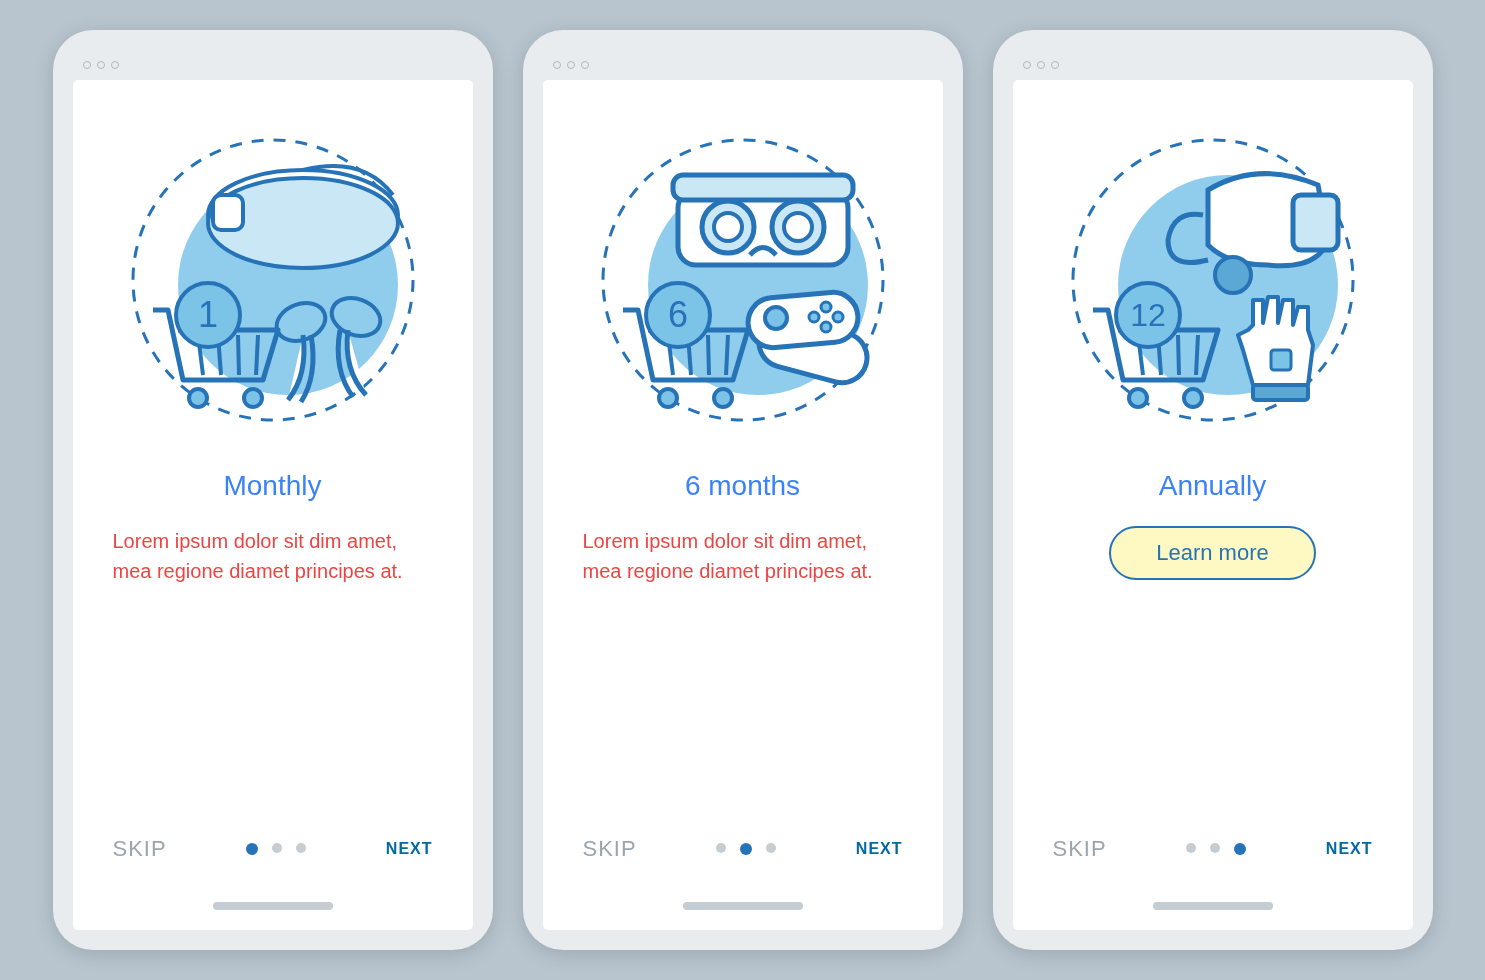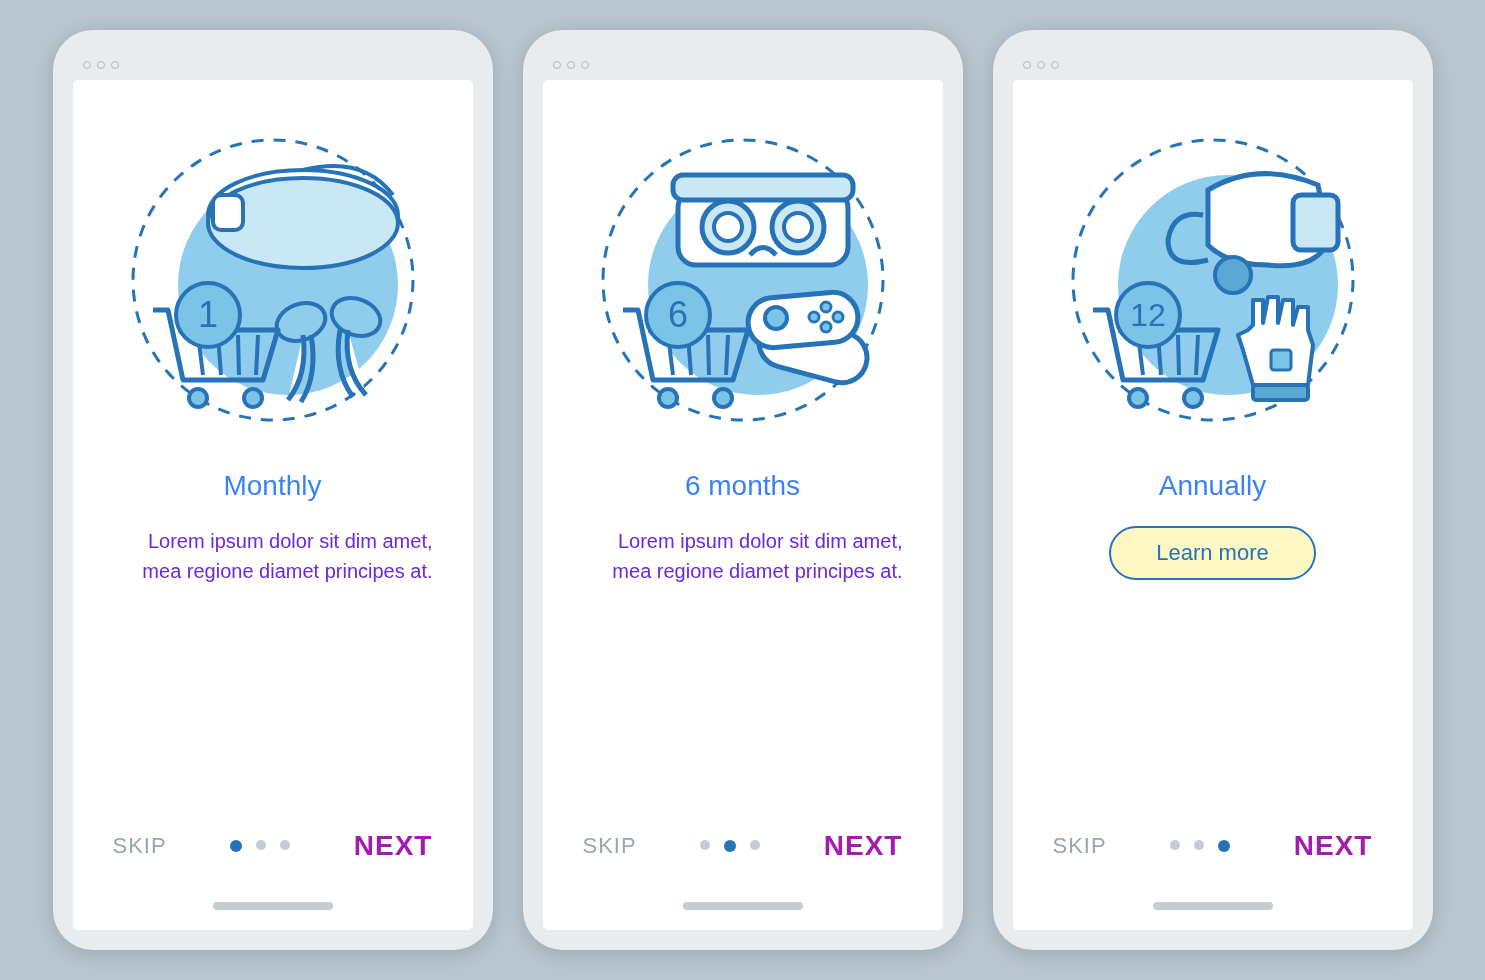--- a/index.html
+++ b/index.html
@@ -53,24 +53,24 @@
   }
   .illustration svg { width: 100%; height: 100%; }
   .title {
     color: #3b82f6;
     font-size: 28px;
     font-weight: 400;
     margin-bottom: 24px;
     text-align: center;
   }
   .desc {
-    color: #6d28d9;
+    color: #ef4444;
     font-size: 20px;
     line-height: 1.5;
-    text-align: right;
+    text-align: left;
     margin-bottom: 25px;
     max-width: 320px;
   }
   .learn-more {
     border: 2px solid #2673b8;
     color: #2673b8;
     background: #fef9c3;
     font-size: 22px;
     padding: 12px 45px;
     border-radius: 30px;
@@ -80,21 +80,21 @@
   .nav-row {
     margin-top: auto;
     width: 100%;
     display: flex;
     align-items: center;
     justify-content: space-between;
     padding: 20px 5px 30px;
     gap: 8px;
   }
   .skip { color: #9aa5ad; font-size: 22px; letter-spacing: 1px; cursor: pointer; }
-  .next { color: #a21caf; font-size: 28px; font-weight: bold; letter-spacing: 1px; cursor: pointer; }
+  .next { color: #0369a1; font-size: 16px; font-weight: bold; letter-spacing: 1px; cursor: pointer; }
   .dots { display: flex; gap: 14px; }
   .dot { width: 10px; height: 10px; border-radius: 50%; background: #c5ccd2; }
   .dot.active { background: #2673b8; width: 12px; height: 12px; }
   .home-bar {
     width: 120px; height: 8px; background: #c5ccd2;
     border-radius: 4px; margin: 10px auto 0;
   }
 </style>
 </head>
 <body>

